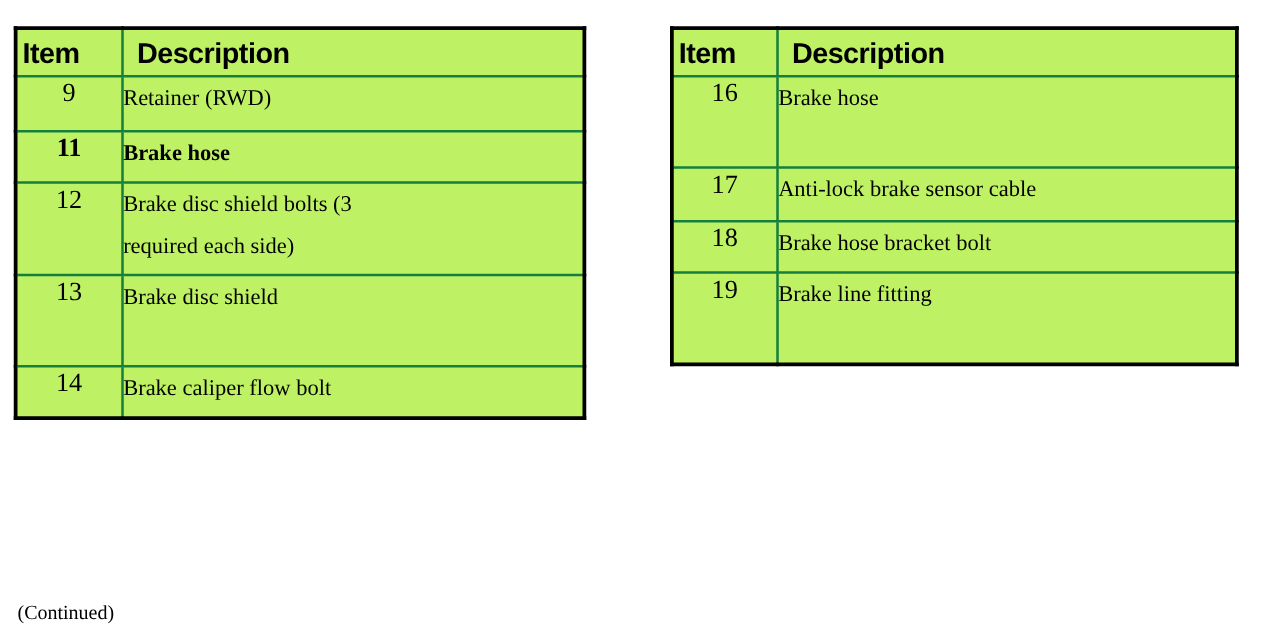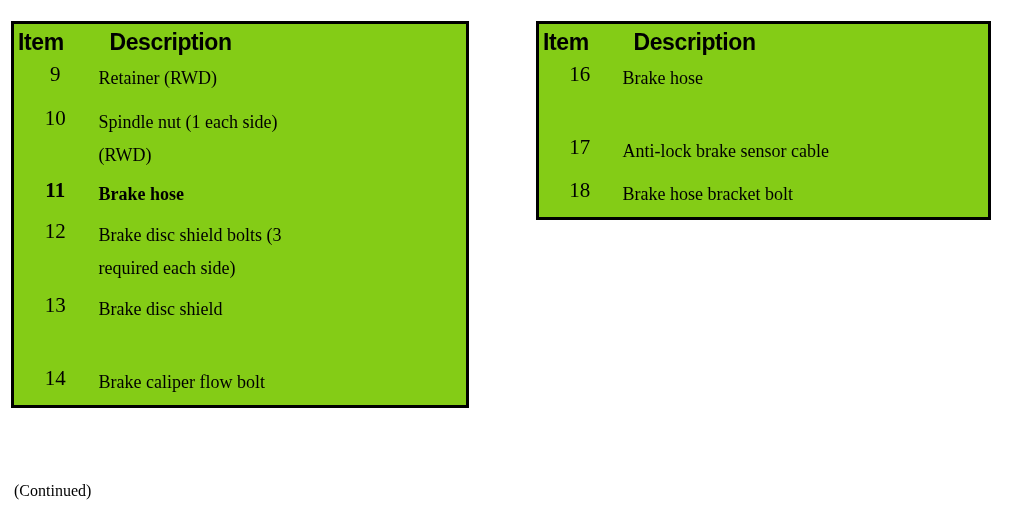--- a/index.html
+++ b/index.html
@@ -29,24 +29,24 @@
     border-collapse: collapse;
     table-layout: fixed;
     background: #ffffff;
     border: 3px solid #000000;
   }
   #table-left  { left: 11px;  top: 21px; width: 458px; }
   #table-right { left: 536px; top: 21px; width: 455px; }
 
   .parts-table td,
   .parts-table th {
-    border: 2px solid #84cc16;
+    border: 2px solid #15803d;
     padding: 0;
     vertical-align: top;
-    background: #84cc16;
+    background: #bef264;
   }
 
   
   .parts-table thead th {
     font-family: "Liberation Sans", "DejaVu Sans", sans-serif;
     font-weight: bold;
     font-size: 23px;
     line-height: 26px;
     letter-spacing: -0.4px;
     text-align: left;
@@ -104,25 +104,20 @@
       <tr>
         <th class="col-item">Item</th>
         <th class="col-desc">Description</th>
       </tr>
     </thead>
     <tbody>
         <tr style="height: 44px;">
           <td class="cell-item">9</td>
           <td class="cell-desc">Retainer (RWD)</td>
         </tr>
-        <tr style="height: 72px;">
-          <td class="cell-item">10</td>
-          <td class="cell-desc">Spindle nut (1 each side)
-(RWD)</td>
-        </tr>
         <tr style="height: 41px; font-weight: bold;">
           <td class="cell-item">11</td>
           <td class="cell-desc">Brake hose</td>
         </tr>
         <tr style="height: 74px;">
           <td class="cell-item">12</td>
           <td class="cell-desc">Brake disc shield bolts (3
 required each side)</td>
         </tr>
         <tr style="height: 73px; padding-left: 42px;">
@@ -153,18 +148,22 @@
           <td class="cell-desc">Brake hose</td>
         </tr>
         <tr style="height: 43px;">
           <td class="cell-item">17</td>
           <td class="cell-desc">Anti-lock brake sensor cable</td>
         </tr>
         <tr style="height: 41px;">
           <td class="cell-item">18</td>
           <td class="cell-desc">Brake hose bracket bolt</td>
         </tr>
+        <tr style="height: 73px;">
+          <td class="cell-item">19</td>
+          <td class="cell-desc">Brake line fitting</td>
+        </tr>
       </tbody>
   </table>
 
   <div id="continued-note">(Continued)</div>
 
 </div>
 
 </body></html>

